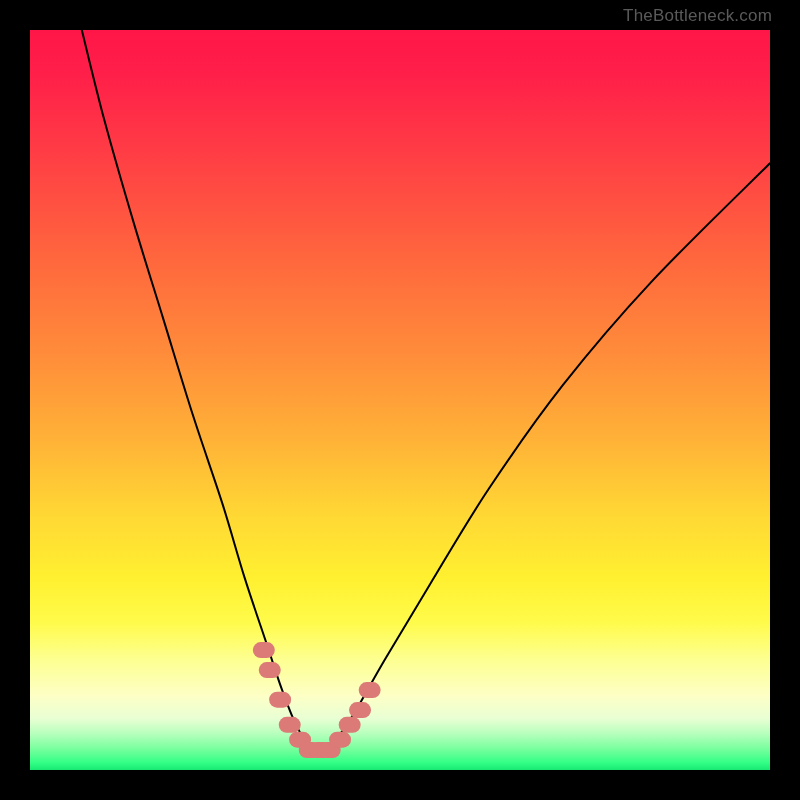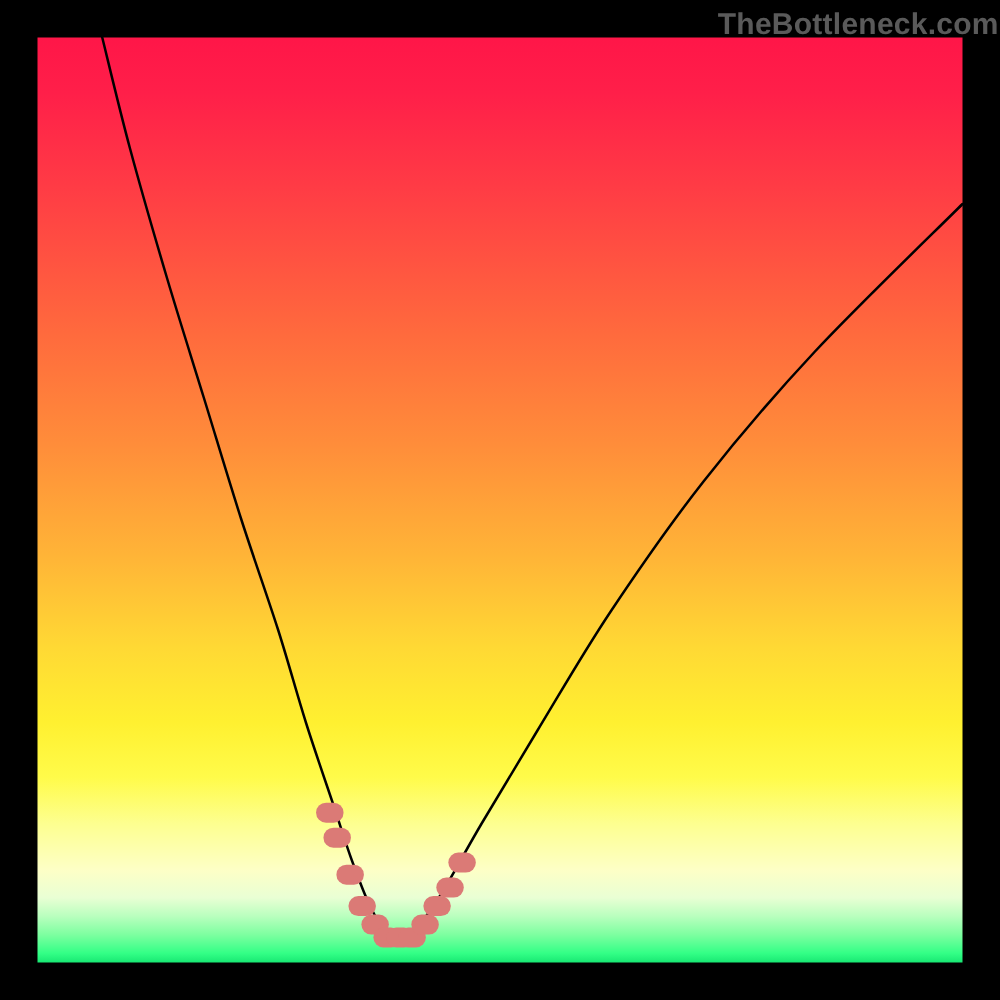--- a/index.html
+++ b/index.html
@@ -39,24 +39,24 @@
       #e9ffd4 93%,
       #b9ffbe 95%,
       #7dffa0 97%,
       #33ff86 99%,
       #18e873 100%
     );
   }
   .attrib {
     position: absolute;
     top: 6px;
-    right: 1px;
+    right: 28px;
     color: #5a5a5a;
-    font-size: 24px;
-    font-weight: 700;
+    font-size: 17px;
+    font-weight: 400;
     letter-spacing: 0.2px;
     user-select: none;
   }
   svg.curve {
     position: absolute;
     left: 0;
     top: 0;
     width: 740px;
     height: 740px;
     overflow: visible;

